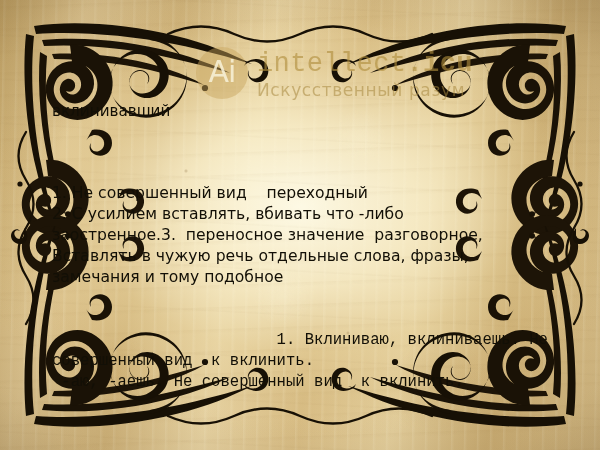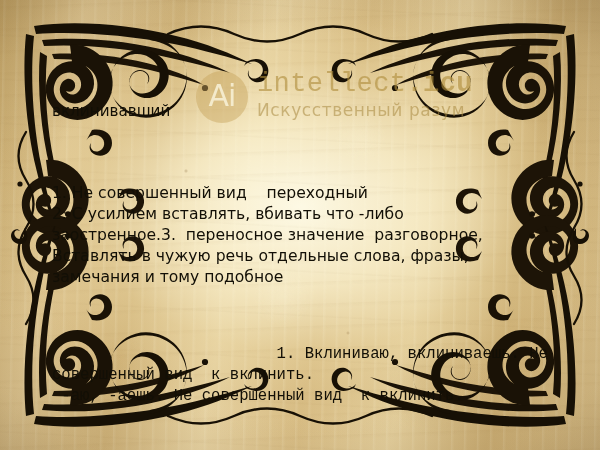--- a/index.html
+++ b/index.html
@@ -83,25 +83,24 @@
     height: 450px;
     pointer-events: none;
   }
 
   
   #watermark {
     position: absolute;
     left: 196px;
     top: 47px;
     display: flex;
-    align-items: flex-start;
+    align-items: flex-end;
     gap: 9px;
     pointer-events: none;
     user-select: none;
-    margin-top: 24px;
   }
   #wm-badge {
     position: relative;
     width: 52px;
     height: 52px;
     border-radius: 50%;
     background: rgba(198,164,92,0.46);
     display: flex;
     align-items: center;
     justify-content: center;
@@ -143,21 +142,21 @@
     white-space: pre-wrap;
     text-rendering: optimizeLegibility;
   }
   #headword {
     font-size: 15.2px;
     line-height: 20px;
     margin-bottom: 20px;
   }
   .para { margin: 0; }
   .para + .para { margin-top: 0; font-family: Liberation Mono, monospace; }
-  #defs { margin-bottom: 14px; }
+  #defs { margin-bottom: 0; }
   #forms { margin-top: 0; }
 </style>
 </head>
 <body>
 
 <div id="canvas">
 
   <div class="tex tex-fibres"></div>
   <div class="tex tex-blotch"></div>
   <div class="tex tex-vignette"></div>

